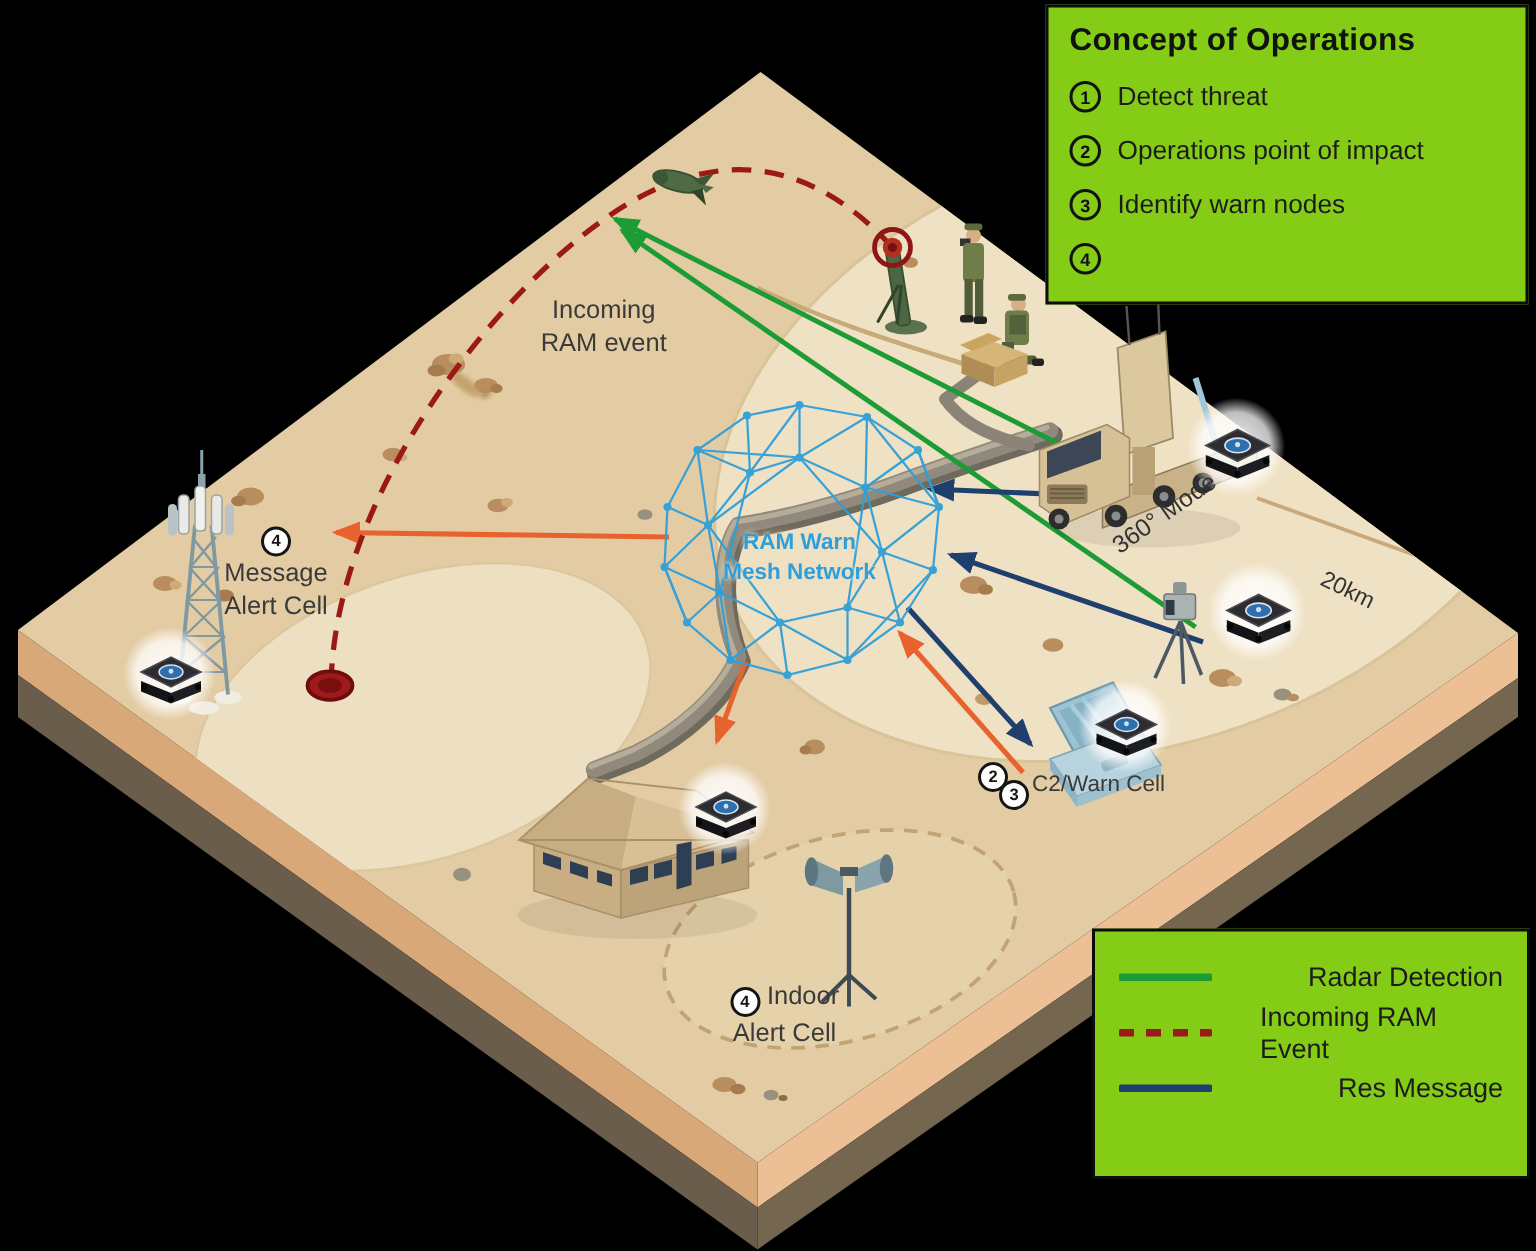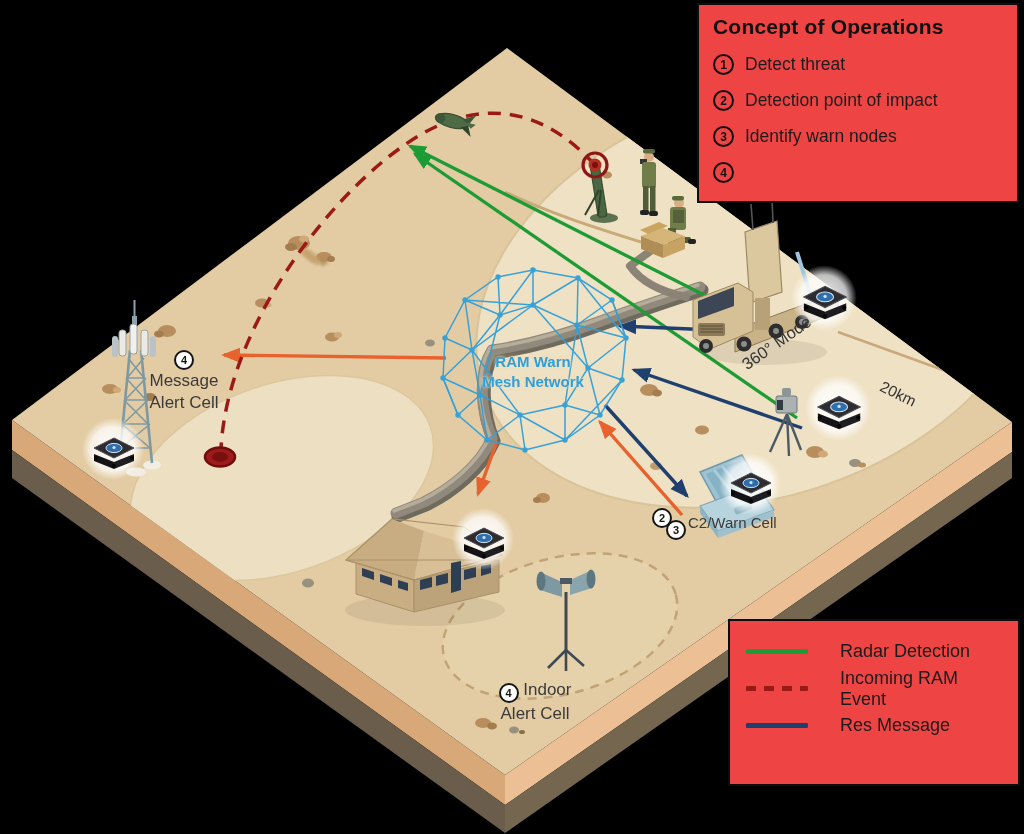--- a/index.html
+++ b/index.html
@@ -15,31 +15,31 @@
              font-weight:700;font-size:11px;color:#141414;vertical-align:-2px;}
   .mesh-label{position:absolute;left:455px;top:340px;width:156px;text-align:center;
               color:#2f9fd9;font-weight:700;font-size:15px;line-height:1.3;
               text-shadow:0 0 5px rgba(238,225,196,.95),0 0 2px rgba(238,225,196,.95);margin-top:12px;}
   .rot-mode{position:absolute;left:733px;top:322px;width:120px;transform:rotate(-35deg);
             font-size:16.5px;color:#333;font-weight:500;}
   .rot-range{position:absolute;left:878px;top:390px;width:60px;transform:rotate(26deg);
              font-size:15.5px;color:#333;font-weight:500;}
 
   
-  .panel{position:absolute;background:#ef4444;border:2.5px solid #0d0d0d;box-sizing:border-box;}
+  .panel{position:absolute;background:#84cc16;border:2.5px solid #0d0d0d;box-sizing:border-box;}
   #conops{left:697px;top:3px;width:322px;height:200px;padding:10px 14px 8px 14px;}
   #conops .title{font-size:21px;font-weight:700;color:#111;letter-spacing:.2px;}
   .conops-row{display:flex;align-items:center;gap:11px;margin-top:15px;}
   .num-circle{flex:0 0 auto;width:17px;height:17px;border:2.6px solid #111;border-radius:50%;
               display:flex;align-items:center;justify-content:center;
               font-size:12px;font-weight:700;color:#111;}
   .conops-row .lbl{font-size:17.5px;color:#1c1c1c;}
 
   #legend{left:728px;top:619px;width:292px;height:167px;padding:13px 16px;}
-  .legend-row{display:flex;align-items:center;gap:32px;height:35px;margin-bottom:2px;}
+  .legend-row{display:flex;align-items:center;gap:32px;height:35px;margin-bottom:2px;justify-content:space-between;}
   .line-sample{flex:0 0 auto;width:62px;height:5px;border-radius:1px;}
   .ls-green{background:#1d9b34;}
   .ls-reddash{background:repeating-linear-gradient(90deg,#9b1a16 0 10px,transparent 10px 18px);}
   .ls-orange{background:#e8622d;}
   .ls-navy{background:#1f3f6e;}
   .legend-row .lbl{font-size:18px;color:#1c1c1c;}
 
   
   #c2-label{position:absolute;left:652px;top:505px;width:170px;height:40px;text-align:left;}
   #c2-label .b2{position:absolute;left:0;top:3px;}
@@ -383,33 +383,37 @@
 
   <g>
     <use href="#warn-device" x="0" y="0" transform="translate(113,449)"></use>
     <use href="#warn-device" transform="translate(824,298) scale(1.06)"></use>
     <use href="#warn-device" transform="translate(838,408) scale(1.06)"></use>
     <use href="#warn-device" transform="translate(750,484)"></use>
     <use href="#warn-device" transform="translate(483,539)"></use>
   </g>
 </svg>
 
+<div class="map-label" style="left:335px;top:196px;width:135px;">
+  <span>Incoming</span><br>
+  <span>RAM event</span>
+</div>
 
 <div class="mesh-label">
   <span>RAM Warn</span><br>
   <span>Mesh Network</span>
 </div>
 
 <div class="map-label" style="left:119px;top:346px;width:130px;">
   <span class="map-badge">4</span><br>
   <span>Message</span><br>
   <span>Alert Cell</span>
 </div>
 
-<div class="map-label" style="left:468px;top:653px;width:134px;margin-top:26px;">
+<div class="map-label" style="left:456px;top:653px;width:134px;">
   <span class="map-badge">4</span>
   <span>Indoor</span><br>
   <span>Alert Cell</span>
 </div>
 
 <div id="c2-label">
   <span class="map-badge b2">2</span>
   <span class="map-badge b3">3</span>
   <span class="txt">C2/Warn Cell</span>
 </div>
@@ -418,21 +422,21 @@
 <div class="rot-range">20km</div>
 
 <div id="conops" class="panel">
   <div class="title">Concept of Operations</div>
   <div class="conops-row">
     <span class="num-circle">1</span>
     <span class="lbl">Detect threat</span>
   </div>
   <div class="conops-row">
     <span class="num-circle">2</span>
-    <span class="lbl">Detection point of impact</span>
+    <span class="lbl">Operations point of impact</span>
   </div>
   <div class="conops-row">
     <span class="num-circle">3</span>
     <span class="lbl">Identify warn nodes</span>
   </div>
   <div class="conops-row">
     <span class="num-circle">4</span>
   </div>
 </div>
 

